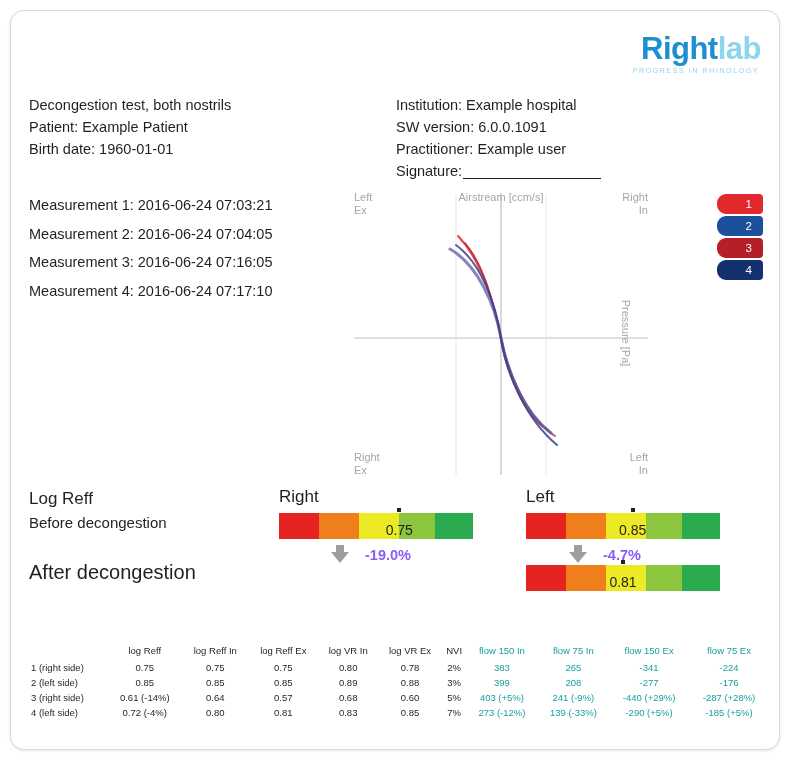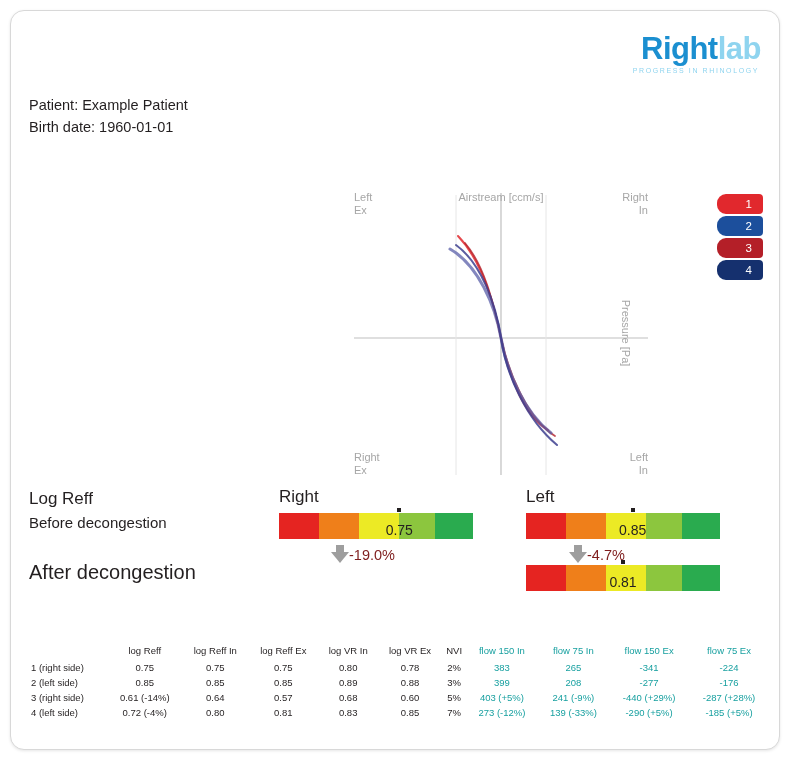--- a/index.html
+++ b/index.html
@@ -103,21 +103,21 @@
   }
   .arrow-dn {
     width: 0; height: 0; position: relative;
     border-left: 9px solid transparent; border-right: 9px solid transparent;
     border-top: 11px solid #9e9e9e; margin-top: 4px;
   }
   .arrow-dn::before {
     content: ""; position: absolute; left: -4px; top: -18px;
     width: 8px; height: 11px; background: #9e9e9e;
   }
-  .delta-txt { font-size: 14.5px; color: #7f1d1d; margin-left: 0; }
+  .delta-txt { font-size: 14.5px; color: #8b5cf6; margin-left: 16px; font-weight: bold; }
 
   
   .tbl { position: absolute; left: 18px; top: 632px; width: 740px; }
   table { border-collapse: collapse; width: 100%; }
   th, td {
     font-size: 9.5px; color: #231f20; font-weight: normal;
     text-align: center; padding: 2px 0; white-space: nowrap;
   }
   th { padding-bottom: 4px; }
   td.rowlbl, th.rowlbl { text-align: left; width: 78px; padding-left: 2px; }
@@ -127,25 +127,38 @@
 <body>
 
 <div class="page">
 
   <div class="logo">
     <div class="logo-word"><span class="logo-a">Right</span><span class="logo-b">lab</span></div>
     <div class="logo-tag">PROGRESS IN RHINOLOGY</div>
   </div>
 
   <div class="hdr-left">
+    <div class="hdr-line">Decongestion test, both nostrils</div>
     <div class="hdr-line">Patient: Example Patient</div>
     <div class="hdr-line">Birth date: 1960-01-01</div>
   </div>
 
-
+  <div class="hdr-right">
+    <div class="hdr-line">Institution: Example hospital</div>
+    <div class="hdr-line">SW version: 6.0.0.1091</div>
+    <div class="hdr-line">Practitioner: Example user</div>
+    <div class="hdr-line"><span>Signature:</span><span class="sig-rule"></span></div>
+  </div>
+
+  <div class="meas">
+    <div class="meas-line">Measurement 1: 2016-06-24 07:03:21</div>
+    <div class="meas-line">Measurement 2: 2016-06-24 07:04:05</div>
+    <div class="meas-line">Measurement 3: 2016-06-24 07:16:05</div>
+    <div class="meas-line">Measurement 4: 2016-06-24 07:17:10</div>
+  </div>
 
   <div class="chart">
     <svg width="310" height="300" viewBox="0 0 310 300">
       <line x1="8" y1="155" x2="302" y2="155" stroke="#bfbfbf" stroke-width="1.2"></line>
       <line x1="155" y1="10" x2="155" y2="292" stroke="#bfbfbf" stroke-width="1.2"></line>
       <line x1="110" y1="12" x2="110" y2="292" stroke="#e6e6e6" stroke-width="1"></line>
       <line x1="200" y1="12" x2="200" y2="292" stroke="#e6e6e6" stroke-width="1"></line>
 
       <path d="M 108,63 C 133,78 148,120 155,155 C 162,190 175,233 198,257" fill="none" stroke="#e1282d" stroke-width="2" stroke-linecap="round" opacity="0.85" transform="rotate(180 155 155)"></path>
 

